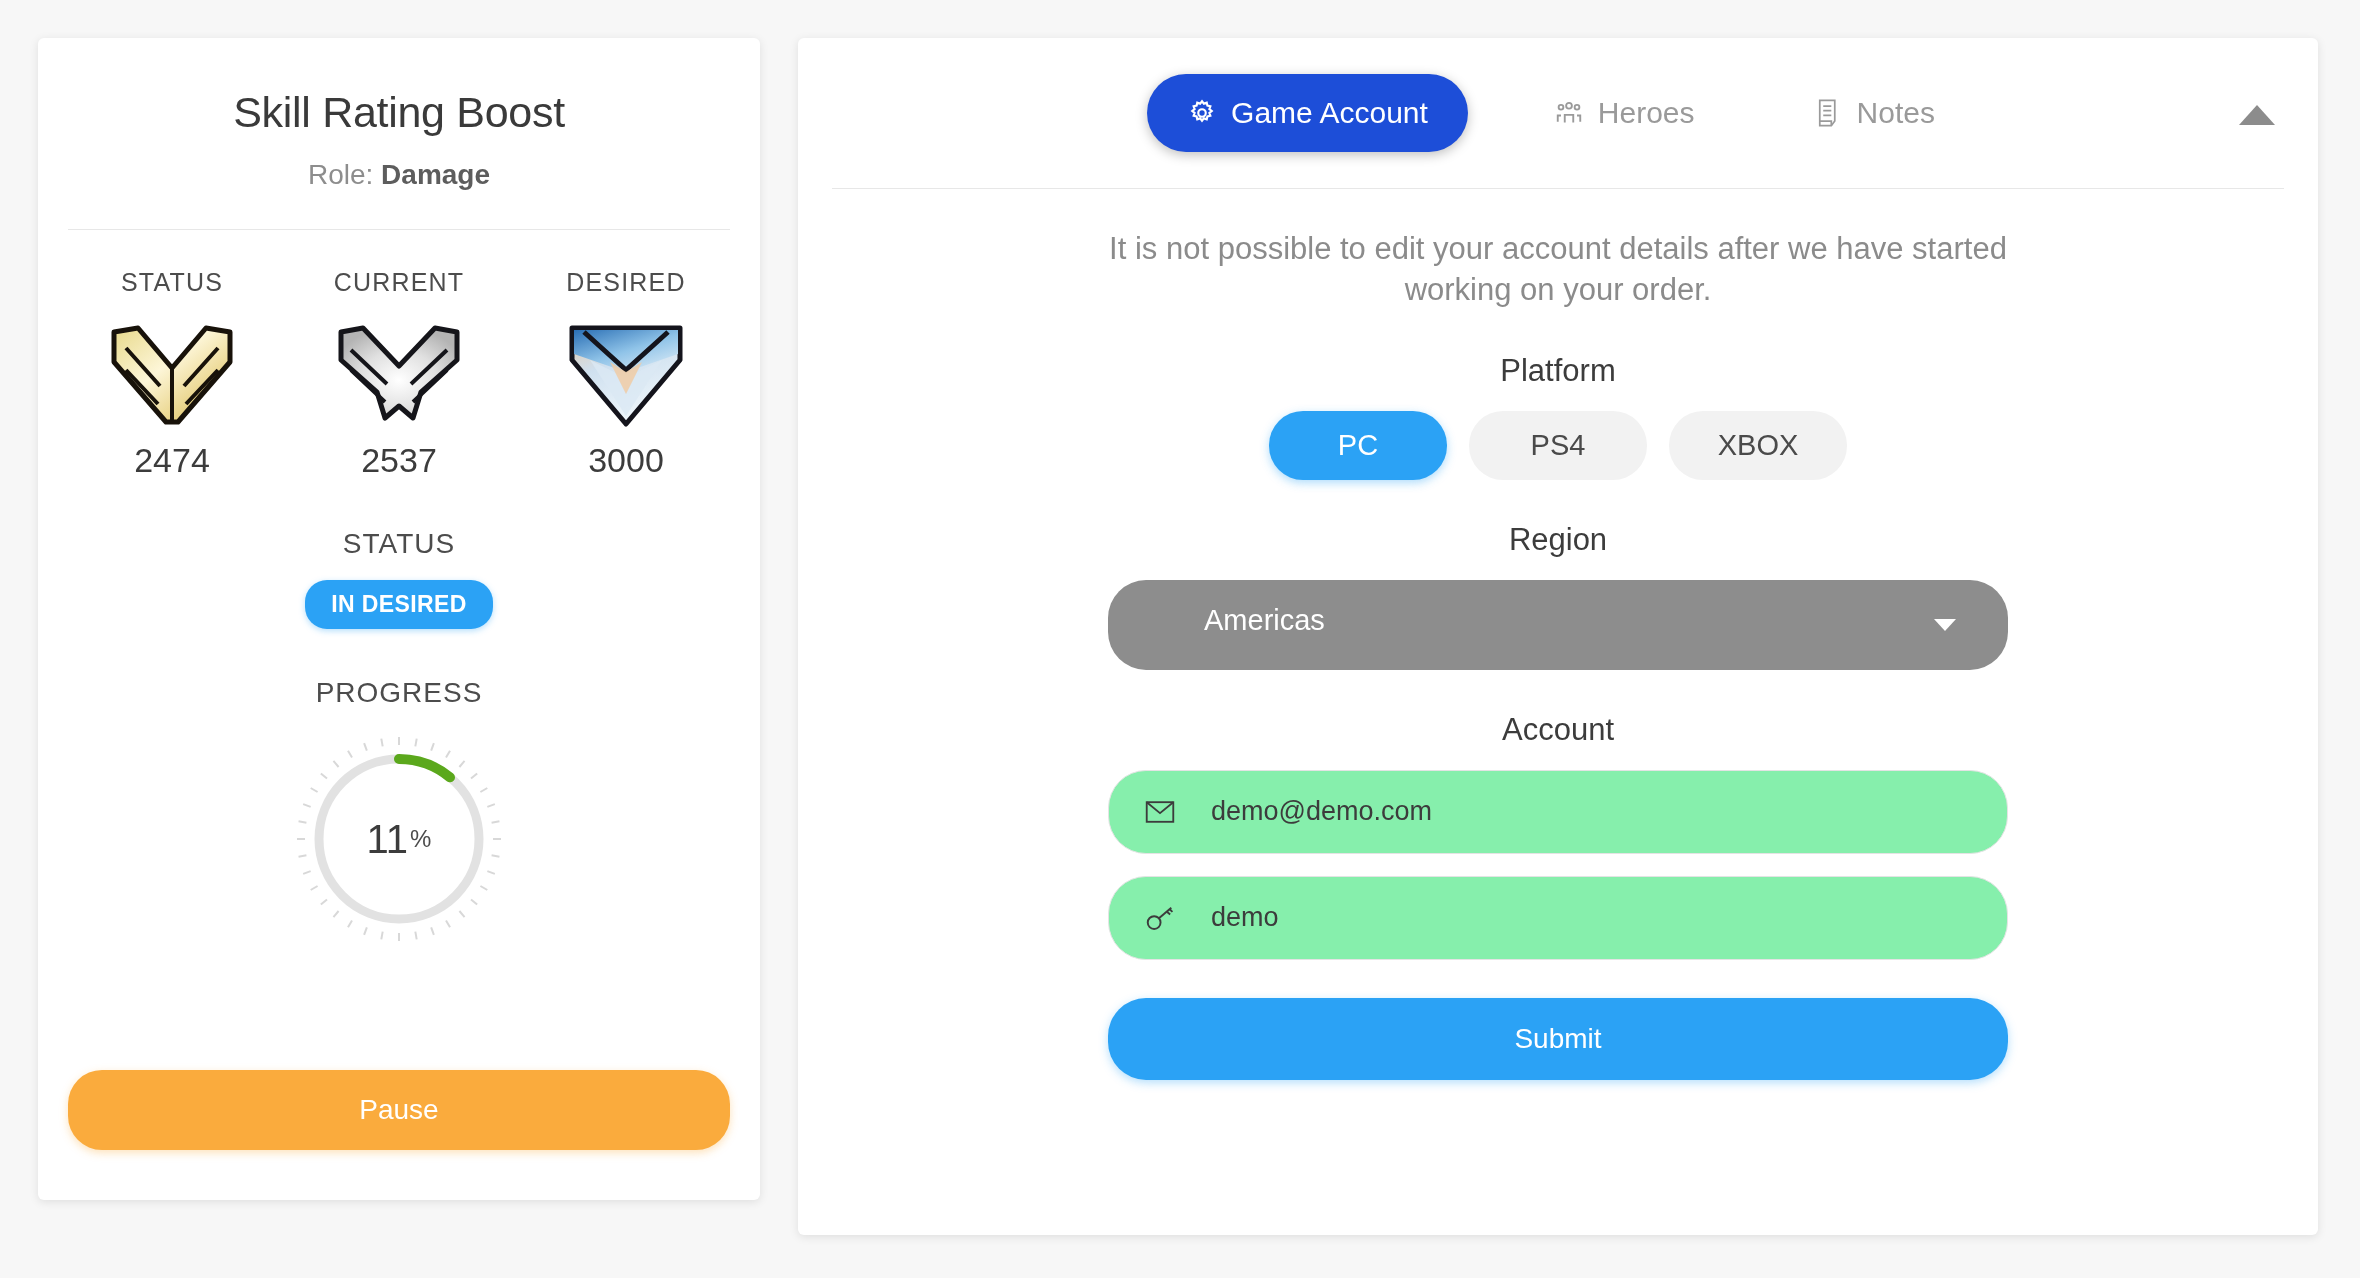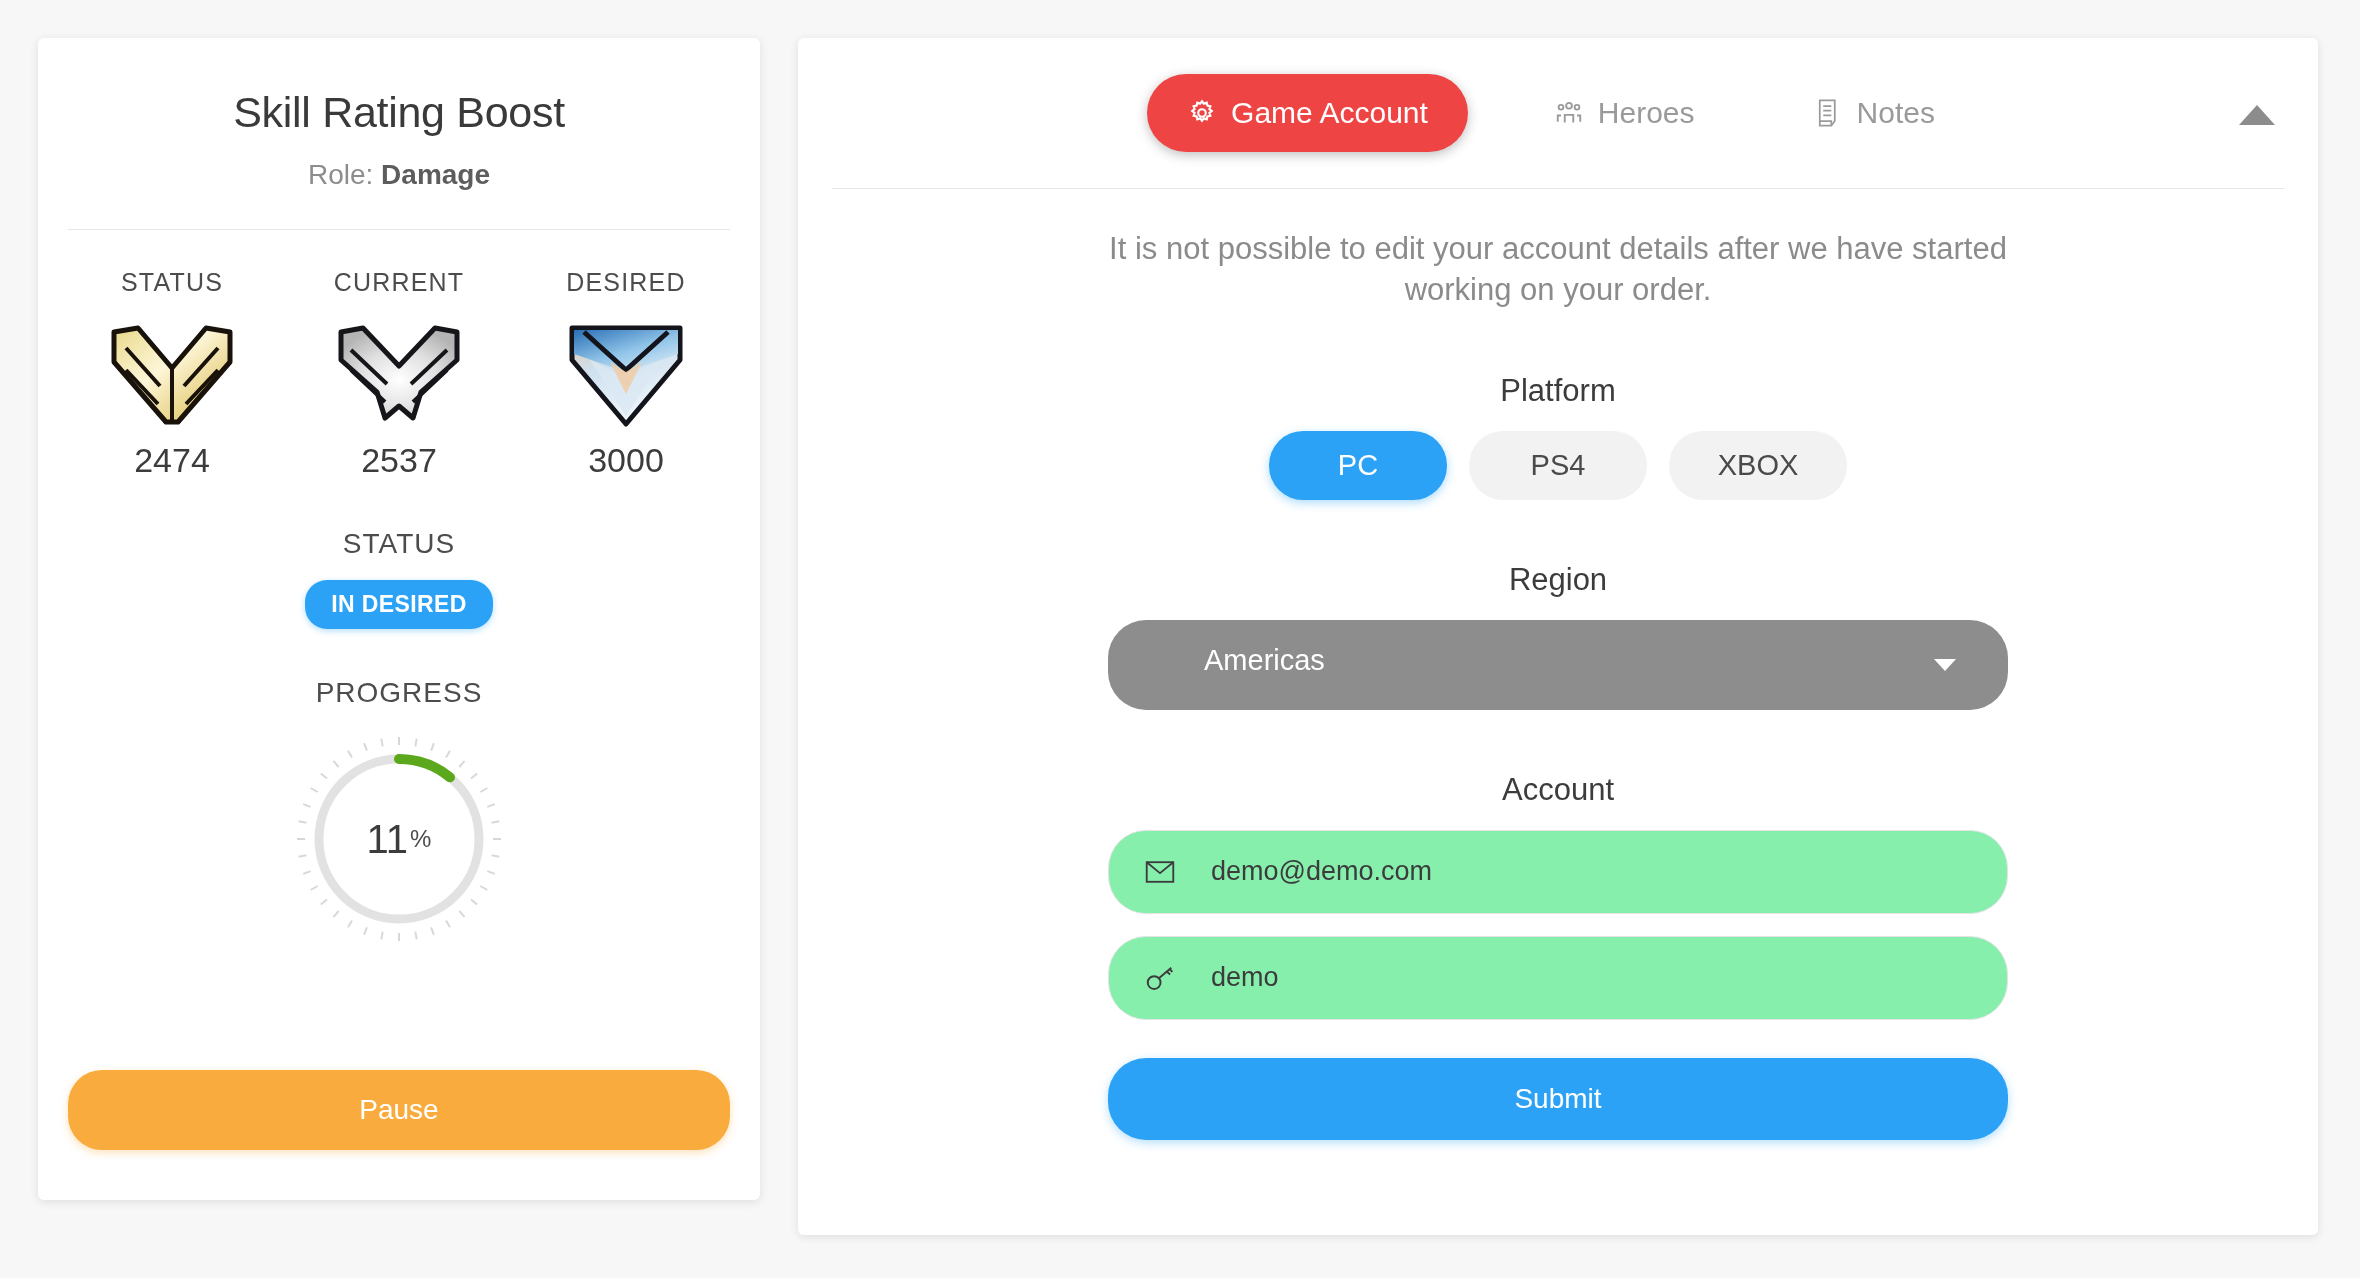--- a/index.html
+++ b/index.html
@@ -96,21 +96,21 @@
     display:flex; align-items:center; justify-content:center;
     gap: 0px;
   }
   .tab {
     display:flex; align-items:center; gap: 14px;
     font-size: 30px; color: #9a9a9a; cursor:pointer;
     padding: 20px 34px; border-radius: 40px;
     white-space: nowrap;
   }
   .tab.active {
-    background: #ef4444; color: #ffffff;
+    background: #1d4ed8; color: #ffffff;
     box-shadow: 0 3px 12px rgba(0,0,0,0.25);
     padding: 22px 40px;
   }
   .tab + .tab { margin-left: 52px; }
   .tab-icon { display:flex; align-items:center; }
   .collapse-btn {
     position:absolute; right: 36px; top: 58px;
     width: 50px; height: 40px; cursor:pointer;
     display:flex; align-items:center; justify-content:center;
   }
@@ -120,21 +120,21 @@
   }
 
   .notice {
     text-align:center; color: #8b8b8b;
     font-size: 31px; line-height: 1.32;
     margin: 40px auto 0 auto; width: 960px;
     font-weight: 400;
   }
   .section-title {
     text-align:center; font-size: 31px; color: #3c3c3c;
-    margin-top: 62px; font-weight: 400;
+    margin-top: 42px; font-weight: 400;
   }
   .platform-row {
     display:flex; justify-content:center; gap: 22px; margin-top: 22px;
   }
   .plat-btn {
     border:none; cursor:pointer; font-family: inherit;
     background: #f2f2f2; color: #4a4a4a;
     font-size: 29px; padding: 18px 0; width: 178px;
     border-radius: 34px;
   }

